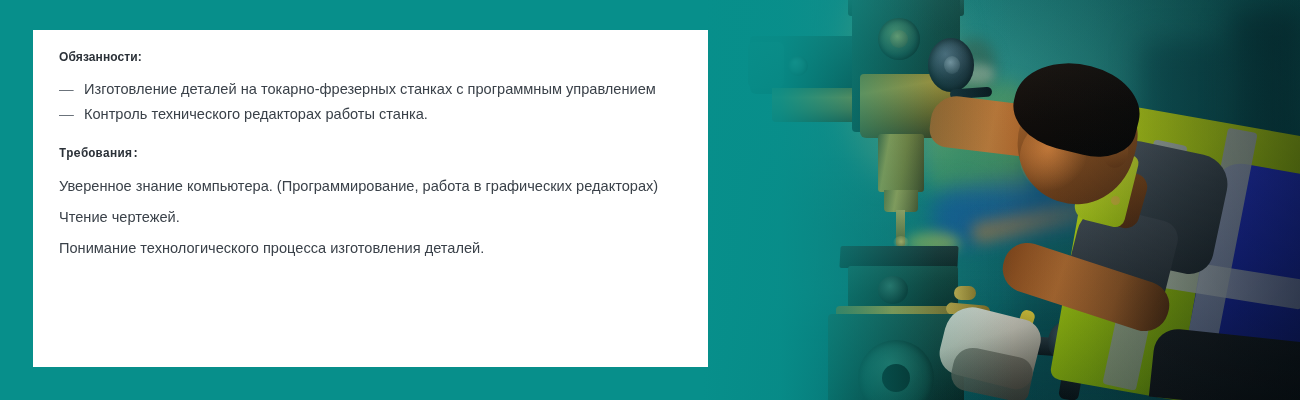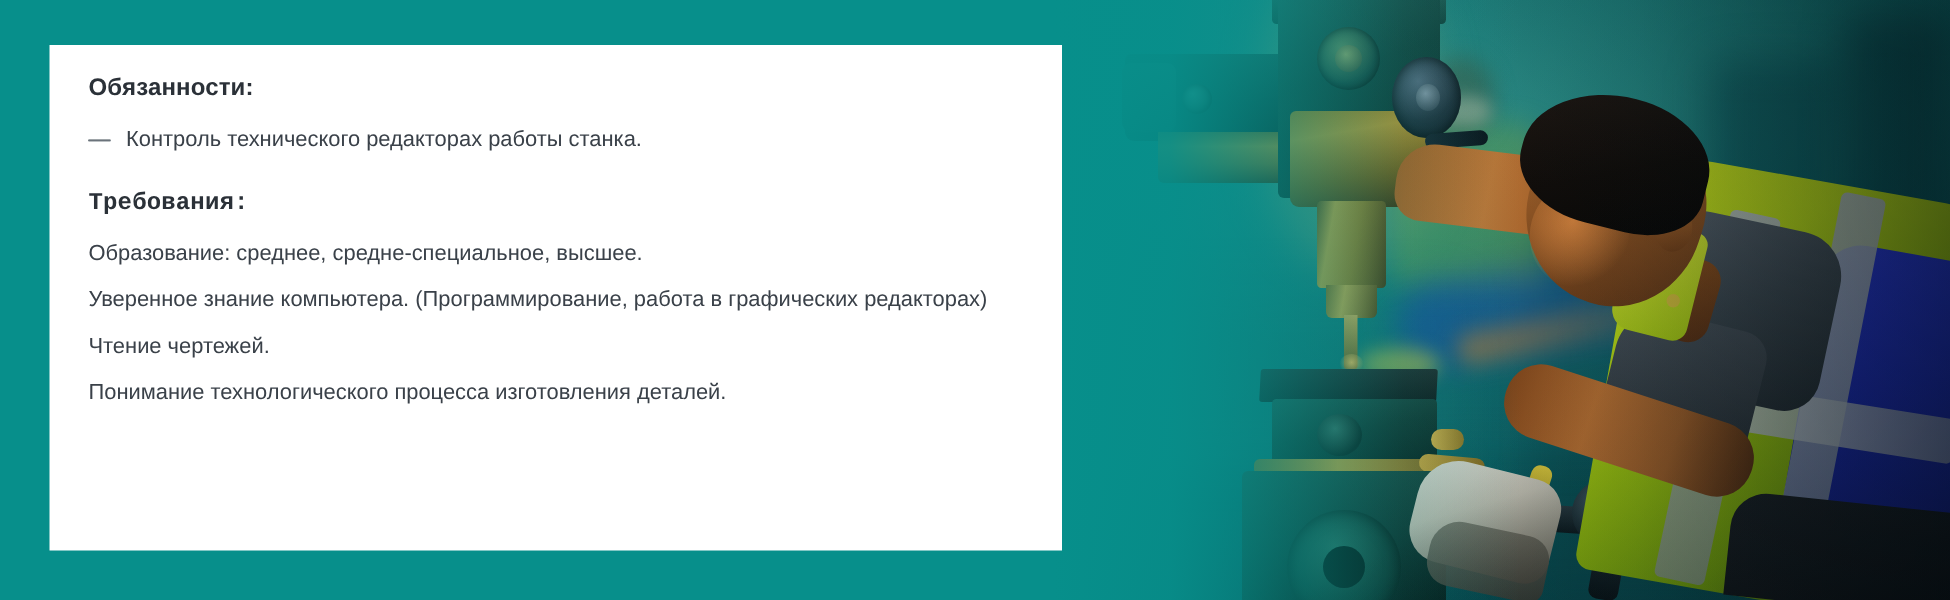--- a/index.html
+++ b/index.html
@@ -370,21 +370,21 @@
     top: 30px;
     width: 675px;
     height: 337px;
     background: #ffffff;
     box-sizing: border-box;
     padding: 20px 26px 14px 26px;
     overflow: hidden;
   }
 
   .sec-title {
-    font-size: 16px;
+    font-size: 12px;
     font-weight: bold;
     color: #2b3138;
     letter-spacing: .1px;
     margin: 0 0 14px 0;
   }
   .sec-title.second { margin-top: 22px; font-family: Liberation Mono, monospace; }
 
   .duty-list { list-style: none; margin: 0; padding: 0; }
   .duty-item {
     position: relative;
@@ -486,33 +486,33 @@
     <div class="teal-overlay"></div>
   </div>
 
   <div class="card">
 
     <h2 class="sec-title">Обязанности:</h2>
 
     <ul class="duty-list">
       <li class="duty-item">
         <span class="duty-dash">—</span>
+        <span>Изготовление деталей на токарно-фрезерных станках с программным управлением</span>
       </li>
       <li class="duty-item">
         <span class="duty-dash">—</span>
       </li>
       <li class="duty-item">
         <span class="duty-dash">—</span>
         <span>Контроль технического редакторах работы станка.</span>
       </li>
     </ul>
 
     <h2 class="sec-title second">Требования:</h2>
 
     <div>
-      <p class="req-p">Образование: среднее, средне-специальное, высшее.</p>
       <p class="req-p">Уверенное знание компьютера. (Программирование, работа в графических редакторах)</p>
       <p class="req-p">Чтение чертежей.</p>
       <p class="req-p">Понимание технологического процесса изготовления деталей.</p>
     </div>
 
   </div>
 </div>
 
 </body></html>

